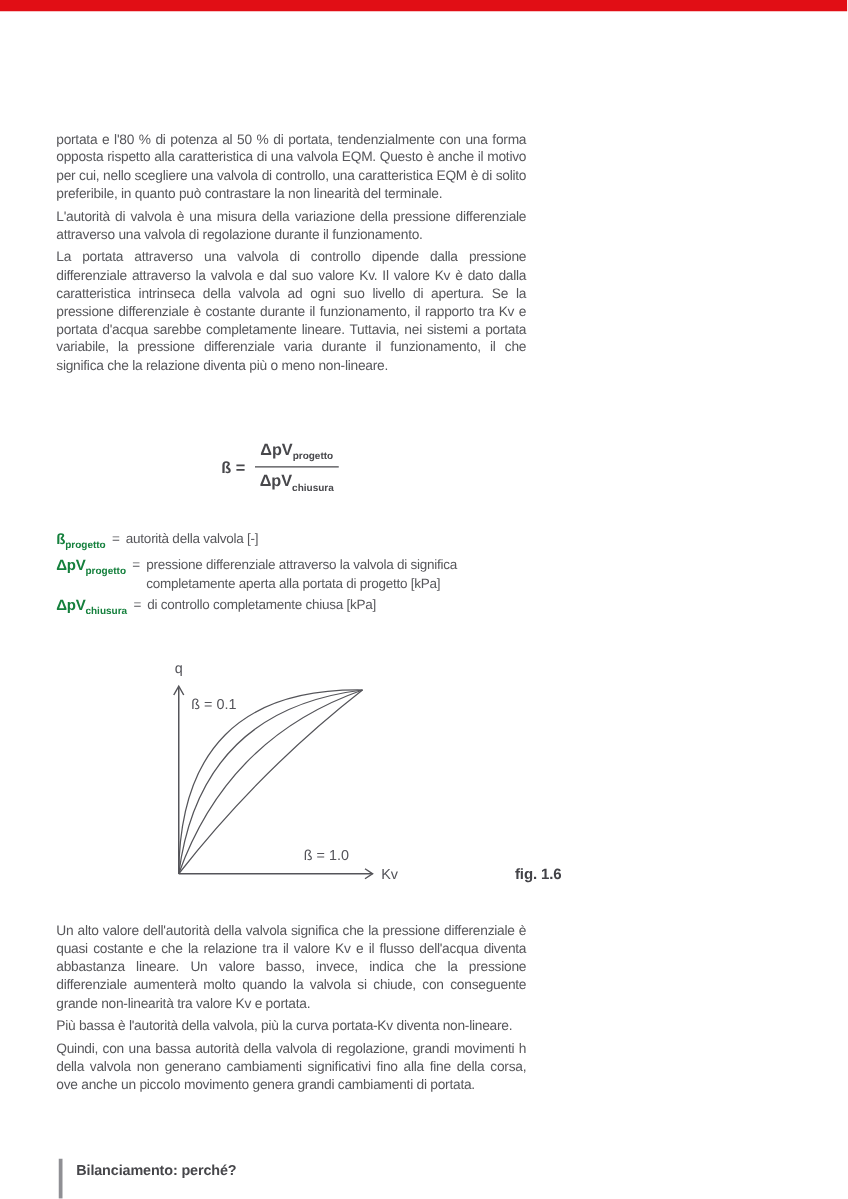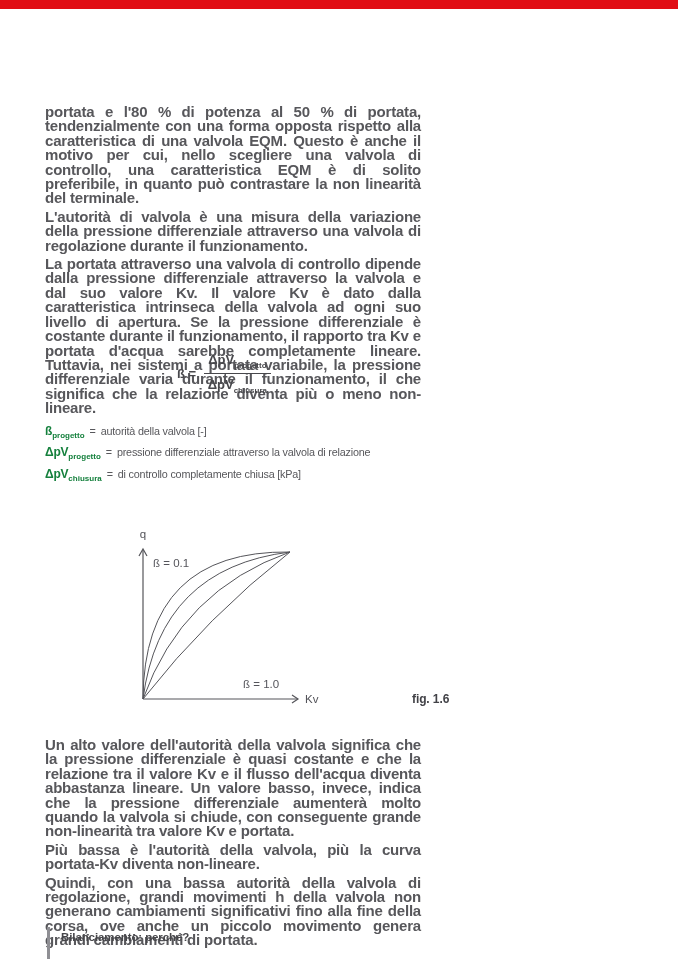--- a/index.html
+++ b/index.html
@@ -1,22 +1,22 @@
 <!DOCTYPE html>
 <html><head>
 <meta charset="utf-8">
 <style>
   html,body{margin:0;padding:0;background:#ffffff;}
   .page{position:relative;width:678px;height:959px;background:#ffffff;overflow:hidden;
         font-family:"Liberation Sans","DejaVu Sans",sans-serif;color:#57575b;}
   .top-bar{position:absolute;left:0;top:0;width:678px;height:9px;background:#e10e15;}
 
   .text-block{position:absolute;left:45px;width:376px;}
-  .text-block p{margin:0 0 4px 0;font-size:15px;line-height:14.4px;letter-spacing:-0.2px;
-                text-align:justify;text-justify:inter-word;font-weight:bold;}
+  .text-block p{margin:0 0 4px 0;font-size:11px;line-height:14.4px;letter-spacing:-0.2px;
+                text-align:justify;text-justify:inter-word;}
   .block-top{top:105px;}
   .block-bottom{top:738px;}
 
   .formula{position:absolute;left:177px;top:352px;display:flex;align-items:center;gap:8px;
            font-weight:bold;color:#48484c;font-size:13px;}
   .frac{display:inline-flex;flex-direction:column;align-items:center;}
   .frac .num{padding:0 4px 3px 4px;border-bottom:1.4px solid #48484c;}
   .frac .den{padding-top:3px;}
   .formula sub,.def-term sub{font-size:8px;letter-spacing:0;}
 
@@ -65,21 +65,22 @@
       <span class="def-eq">=</span>
       <span class="def-desc">
         <span class="def-line">autorità della valvola [-]</span>
         <span class="def-line"></span>
       </span>
     </div>
     <div class="def-row">
       <span class="def-term"><span>ΔpV</span><sub>progetto</sub></span>
       <span class="def-eq">=</span>
       <span class="def-desc">
-        <span class="def-line">pressione differenziale attraverso la valvola di relazione</span>
+        <span class="def-line">pressione differenziale attraverso la valvola di significa</span>
+        <span class="def-line">completamente aperta alla portata di progetto [kPa]</span>
       </span>
     </div>
     <div class="def-row">
       <span class="def-term"><span>ΔpV</span><sub>chiusura</sub></span>
       <span class="def-eq">=</span>
       <span class="def-desc">
         <span class="def-line">di controllo completamente chiusa [kPa]</span>
       </span>
     </div>
   </div>

